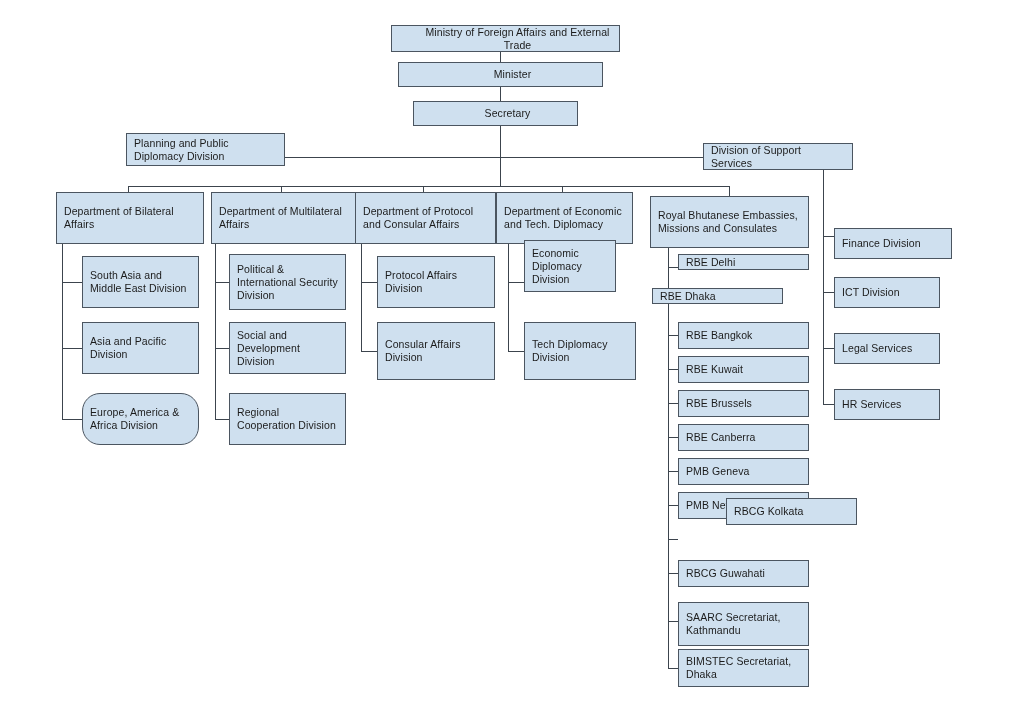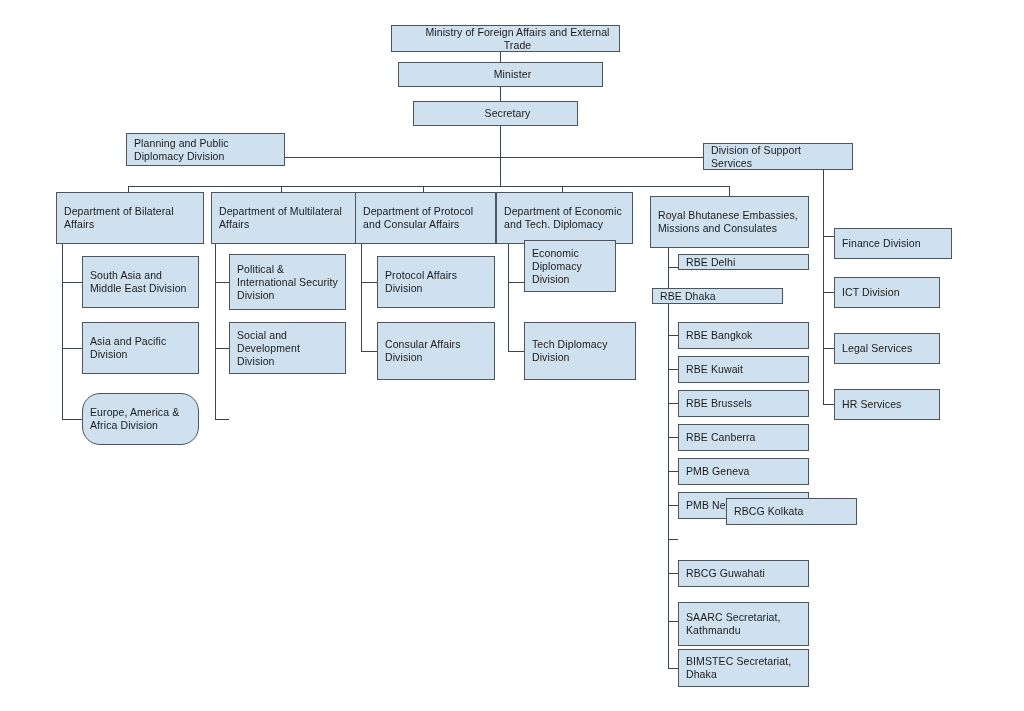--- a/index.html
+++ b/index.html
@@ -105,20 +105,23 @@
   <div class="box left" style="left:82px; top:393px; width:117px; height:52px;border-radius:18px;">
     <span class="txt">Europe, America &amp; Africa Division</span>
   </div>
 
   <div class="box left" style="left:229px; top:254px; width:117px; height:56px;">
     <span class="txt">Political &amp; International Security Division</span>
   </div>
   <div class="box left" style="left:229px; top:322px; width:117px; height:52px;">
     <span class="txt">Social and Development Division</span>
   </div>
+  <div class="box left" style="left:229px; top:393px; width:117px; height:52px;">
+    <span class="txt">Regional Cooperation Division</span>
+  </div>
 
   <div class="box left" style="left:377px; top:256px; width:118px; height:52px;">
     <span class="txt">Protocol Affairs Division</span>
   </div>
   <div class="box left" style="left:377px; top:322px; width:118px; height:58px;">
     <span class="txt">Consular Affairs Division</span>
   </div>
 
   <div class="box left" style="left:524px; top:240px; width:92px; height:52px;">
     <span class="txt">Economic Diplomacy Division</span>

